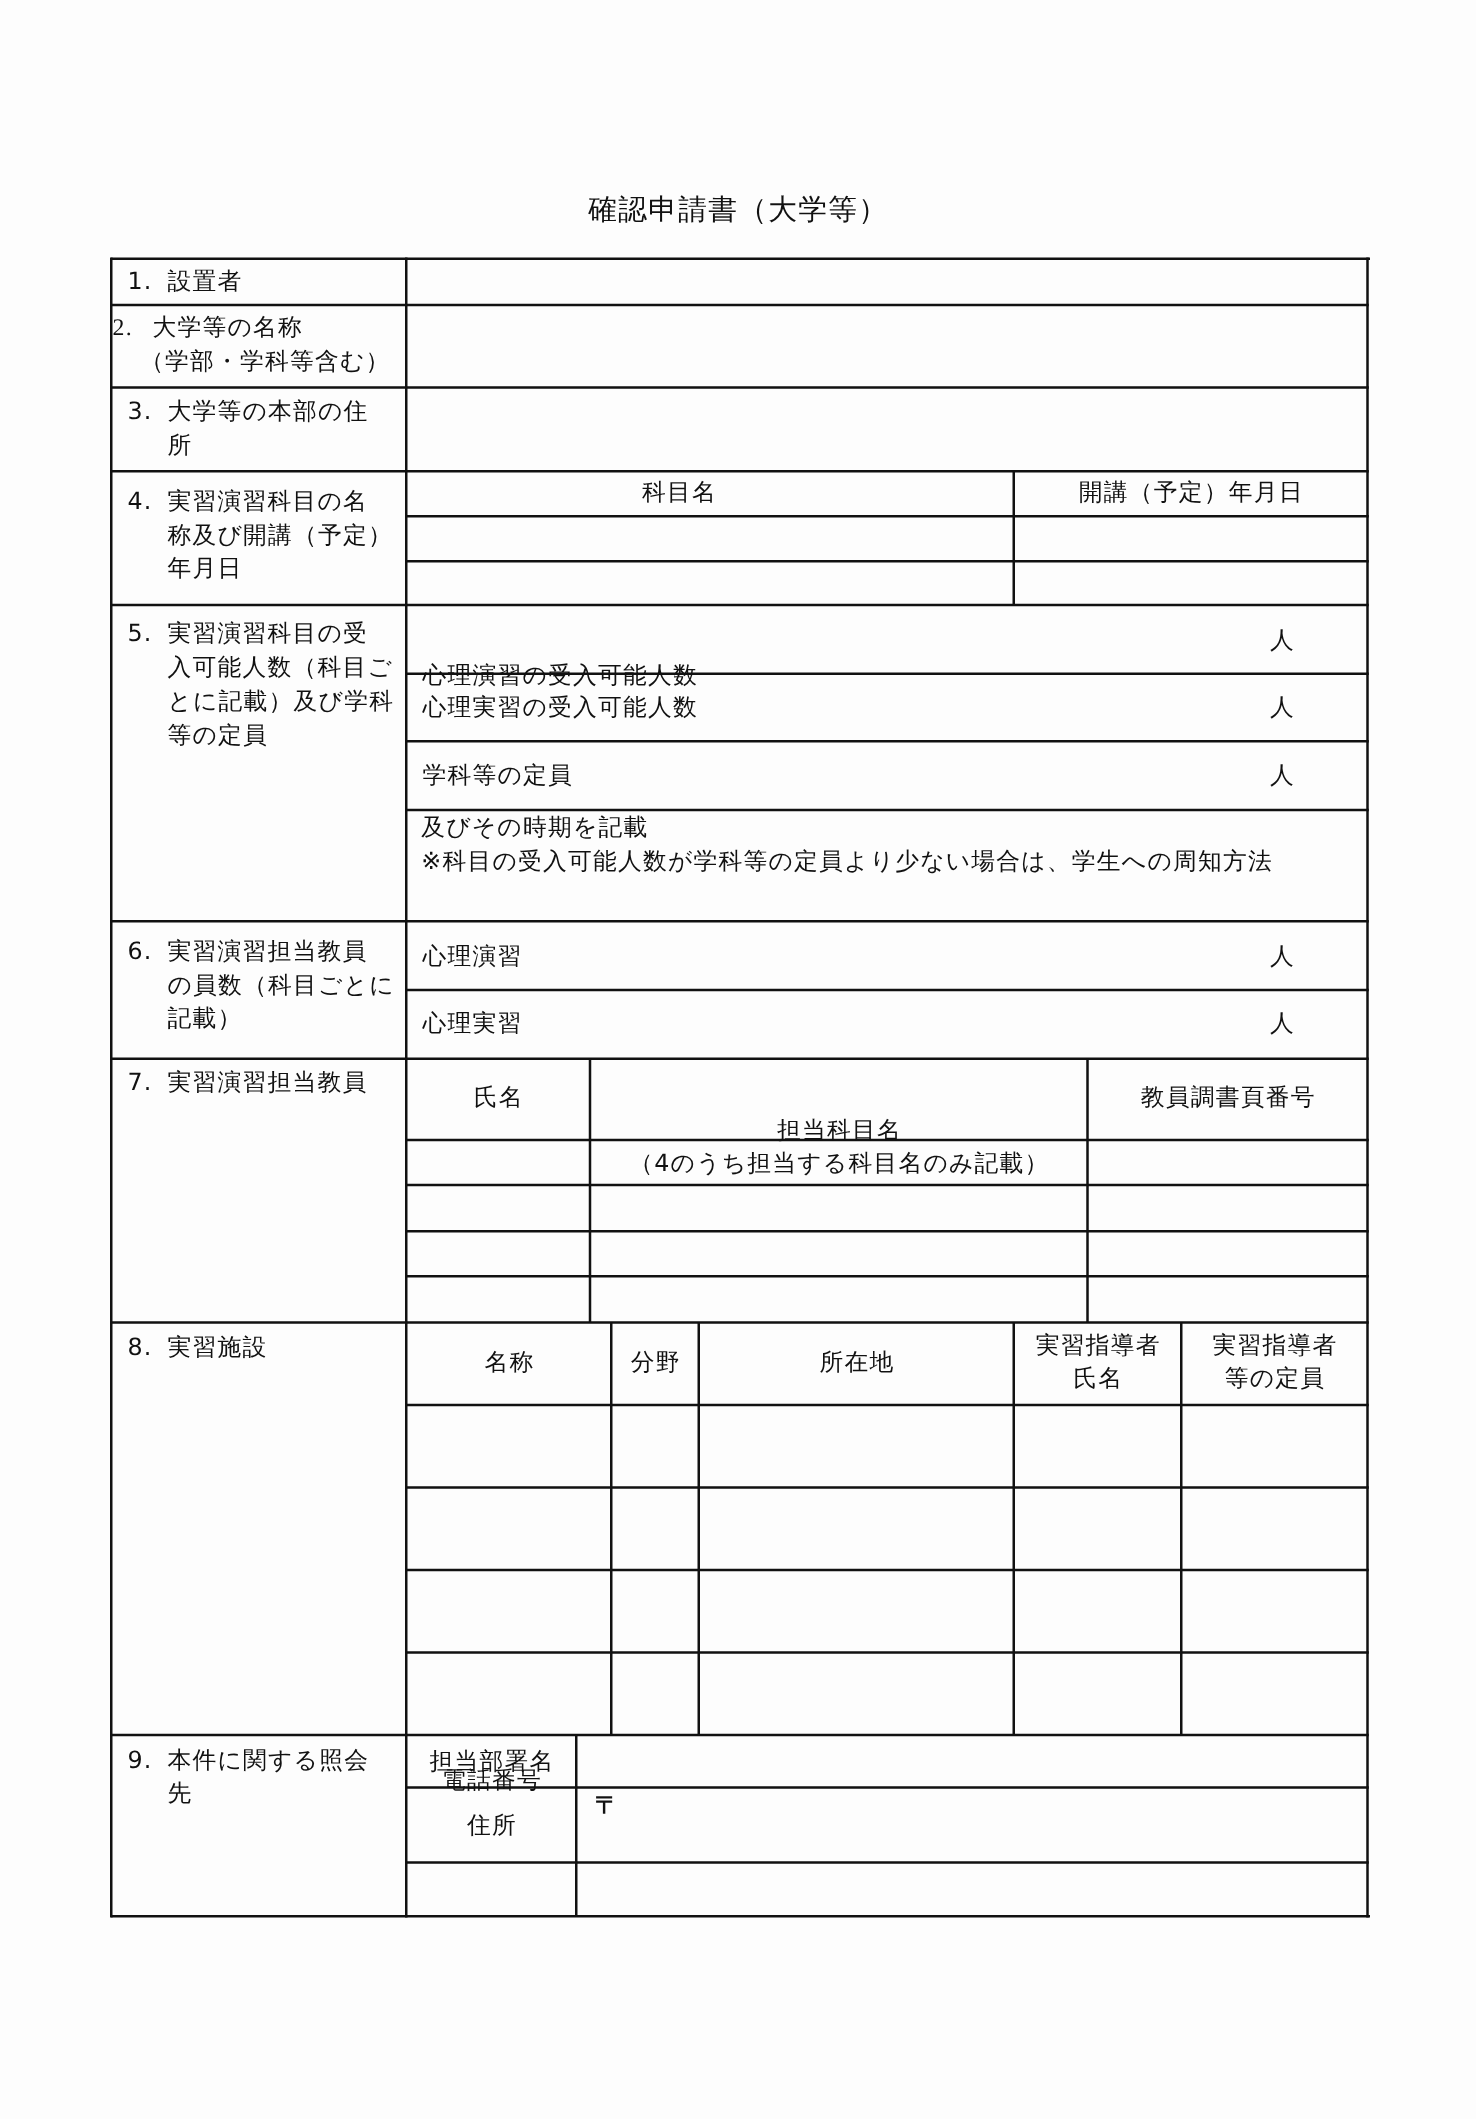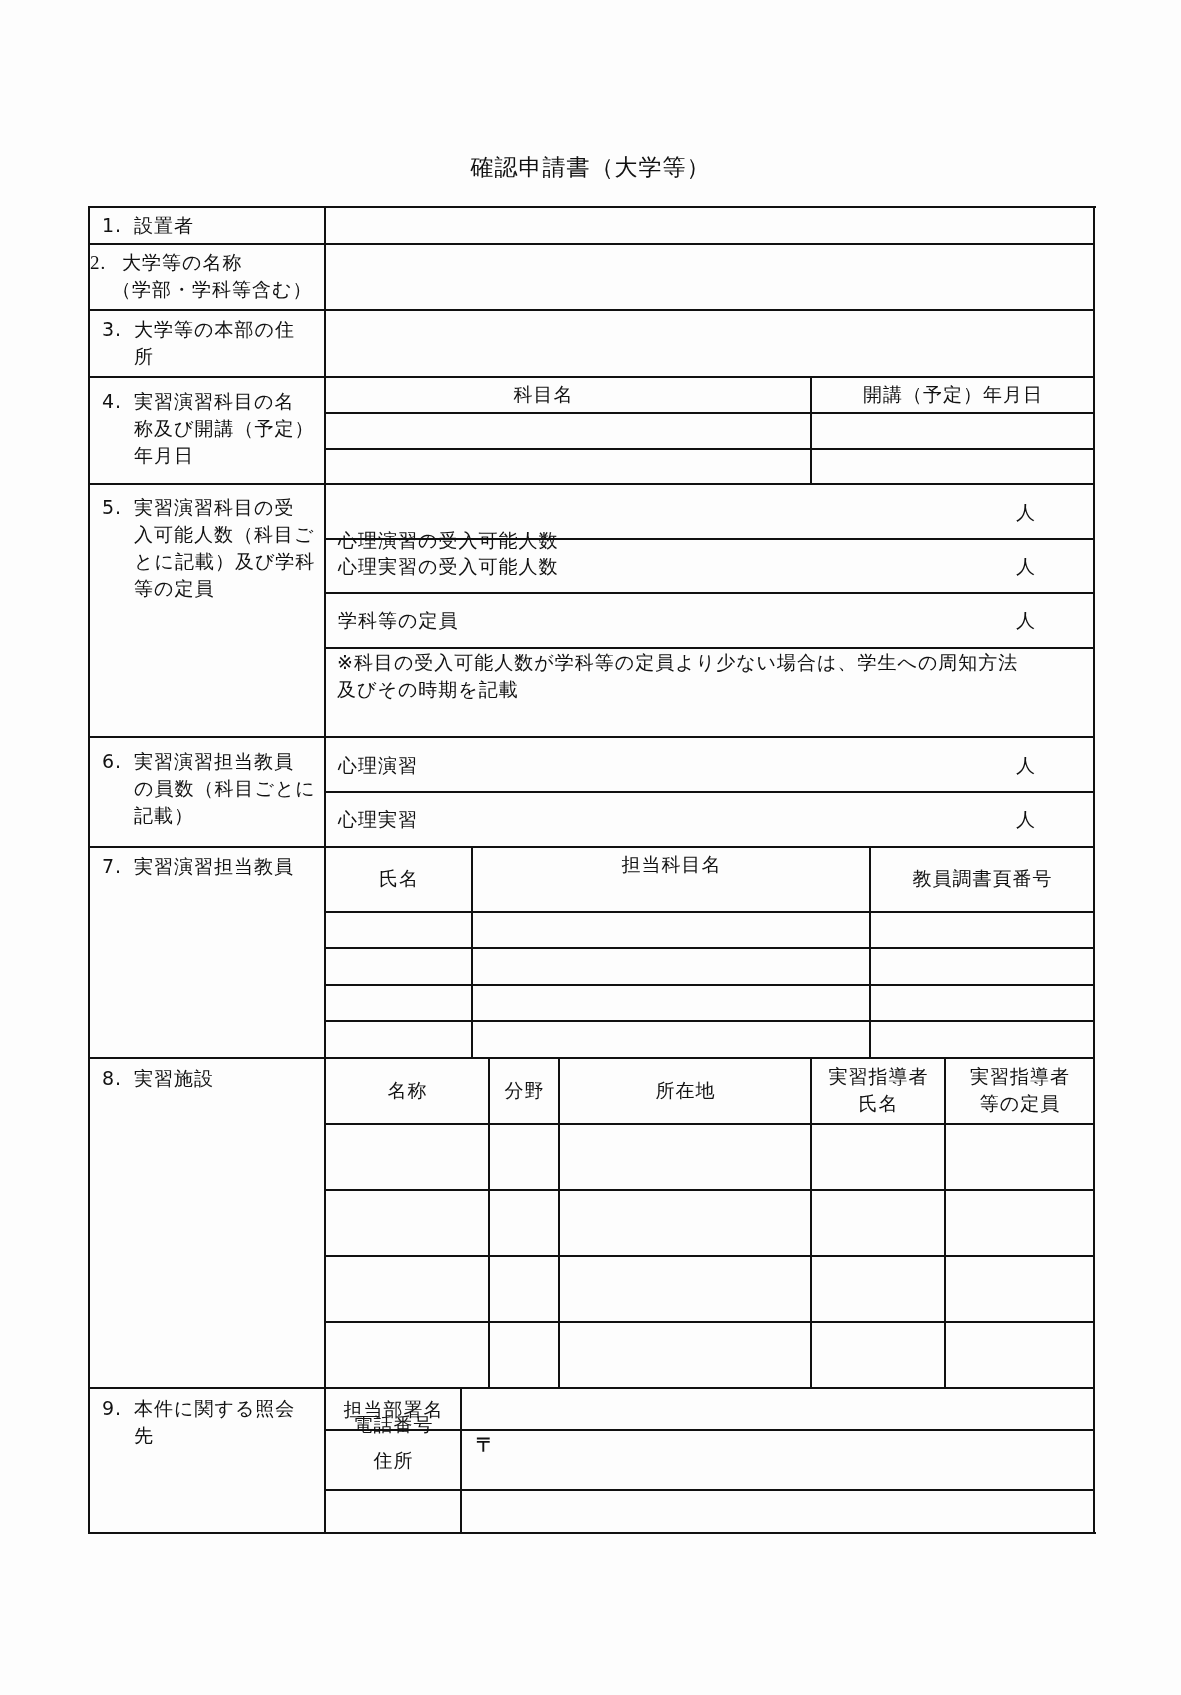--- a/index.html
+++ b/index.html
@@ -126,36 +126,37 @@
 
 <div class="txt" style="left:338px;top:553px;">心理実習の受入可能人数</div>
 <div class="cell" style="left:620px;top:540px;width:380px;height:51px;"></div>
 <div class="txt" style="left:1016px;top:553px;">人</div>
 
 <div class="txt" style="left:338px;top:607px;">学科等の定員</div>
 <div class="cell" style="left:620px;top:594px;width:380px;height:52px;"></div>
 <div class="txt" style="left:1016px;top:607px;">人</div>
 
 <div class="txt" style="left:337px;top:649px;">
+  <span style="display:block;">及びその時期を記載</span>
   <span style="display:block;">※科目の受入可能人数が学科等の定員より少ない場合は、学生への周知方法</span>
-  <span style="display:block;">及びその時期を記載</span>
 </div>
 <div class="cell" style="left:327px;top:705px;width:766px;height:30px;"></div>
 
 <div class="txt" style="left:338px;top:752px;">心理演習</div>
 <div class="cell" style="left:620px;top:739px;width:380px;height:51px;"></div>
 <div class="txt" style="left:1016px;top:752px;">人</div>
 
 <div class="txt" style="left:338px;top:806px;">心理実習</div>
 <div class="cell" style="left:620px;top:794px;width:380px;height:51px;"></div>
 <div class="txt" style="left:1016px;top:806px;">人</div>
 
 <div class="txt c" style="left:326px;width:146px;top:865px;">氏名</div>
 <div class="txt c" style="left:473px;width:397px;top:851px;">
-  <span style="display:block;">担当科目名</span>
+  <span style="display:block;margin-top:40px;">担当科目名</span>
+  <span style="display:block;">（4のうち担当する科目名のみ記載）</span>
 </div>
 <div class="txt c" style="left:871px;width:223px;top:865px;">教員調書頁番号</div>
 
 <div class="cell" style="left:327px;top:913px;width:143px;height:34px;"></div>
 <div class="cell" style="left:474px;top:913px;width:394px;height:34px;"></div>
 <div class="cell" style="left:872px;top:913px;width:221px;height:34px;"></div>
 <div class="cell" style="left:327px;top:950px;width:143px;height:33px;"></div>
 <div class="cell" style="left:474px;top:950px;width:394px;height:33px;"></div>
 <div class="cell" style="left:872px;top:950px;width:221px;height:33px;"></div>
 <div class="cell" style="left:327px;top:986px;width:143px;height:33px;"></div>

